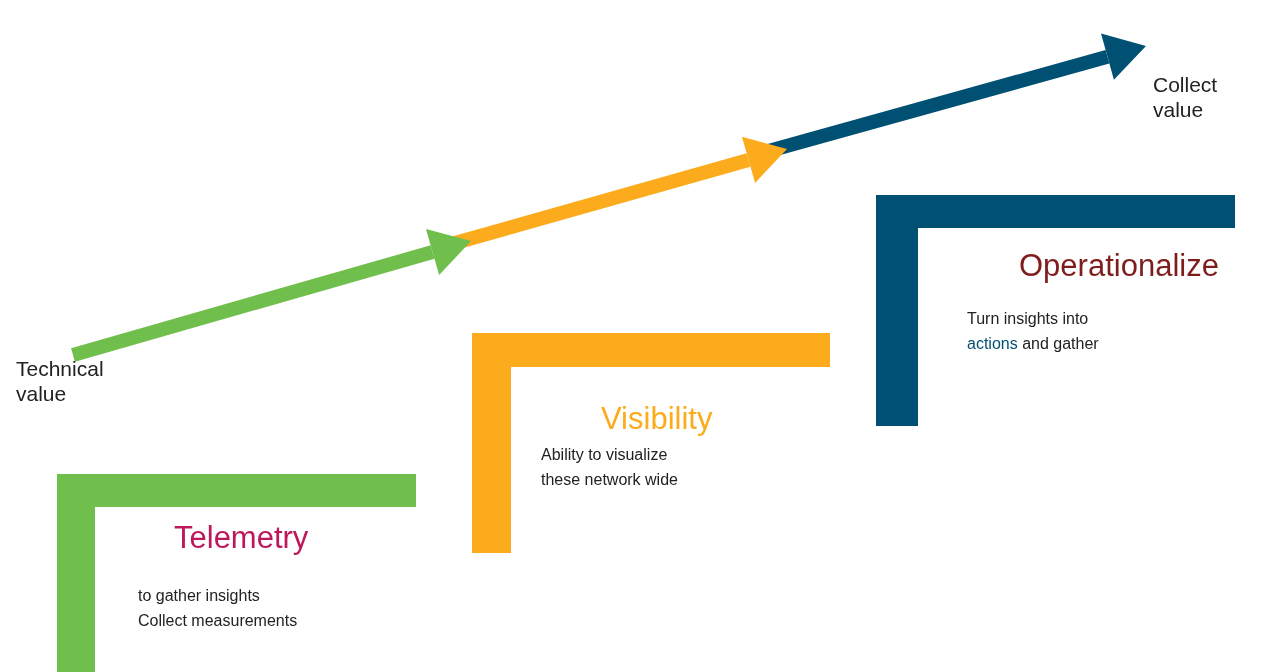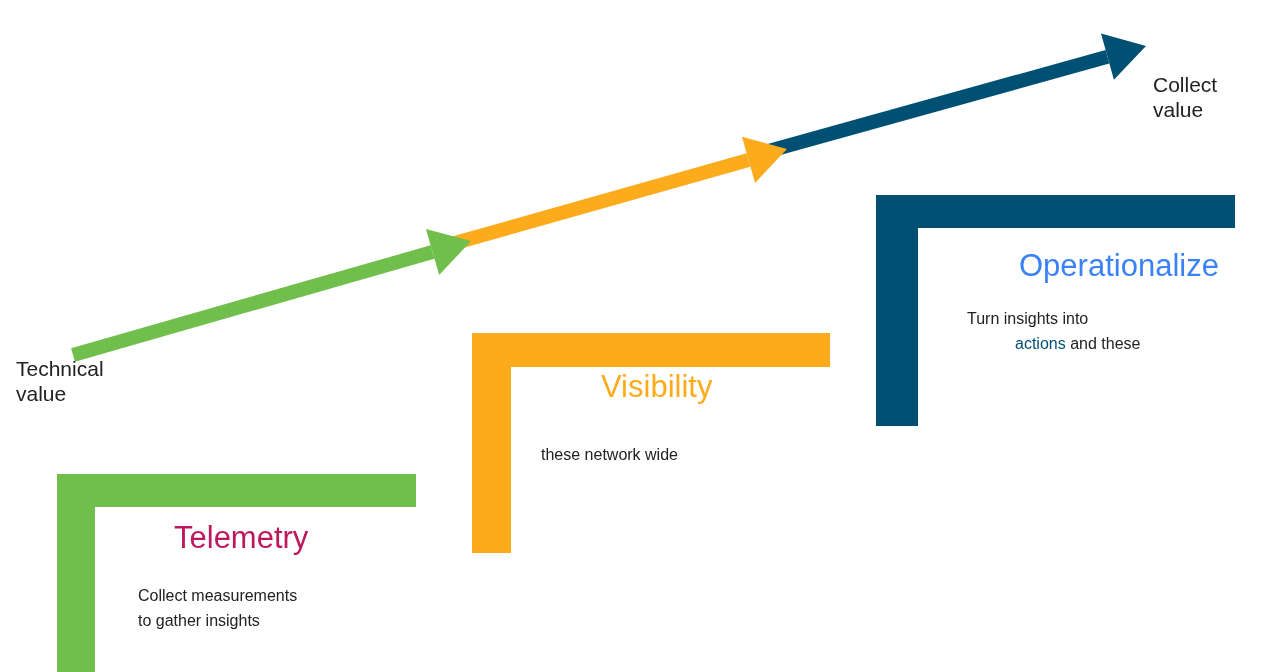--- a/index.html
+++ b/index.html
@@ -40,35 +40,36 @@
 <div class="label" style="left:1153px; top:72px;">
   <div>Collect</div>
   <div>value</div>
 </div>
 
 <div>
   <div class="bar green" style="left:57px; top:474px; width:359px; height:33px;"></div>
   <div class="bar green" style="left:57px; top:474px; width:38px; height:198px;"></div>
   <div class="title" style="left:174px; top:520px; color:#be185d;">Telemetry</div>
   <div class="desc" style="left:138px; top:583px;">
+    <div>to gather insights</div>
     <div>Collect measurements</div>
-    <div>to gather insights</div>
   </div>
 </div>
 
 <div>
   <div class="bar orange" style="left:472px; top:333px; width:358px; height:34px;"></div>
   <div class="bar orange" style="left:472px; top:333px; width:39px; height:220px;"></div>
-  <div class="title" style="left:601px; top:369px; color:#fbab1b;">Visibility</div>
+  <div class="title" style="left:601px; top:401px; color:#fbab1b;">Visibility</div>
   <div class="desc" style="left:541px; top:442px;">
+    <div>Ability to visualize</div>
     <div>these network wide</div>
   </div>
 </div>
 
 <div>
   <div class="bar blue" style="left:876px; top:195px; width:359px; height:33px;"></div>
   <div class="bar blue" style="left:876px; top:195px; width:42px; height:231px;"></div>
-  <div class="title" style="left:1019px; top:248px; color:#3b82f6;">Operationalize</div>
+  <div class="title" style="left:1019px; top:248px; color:#7f1d1d;">Operationalize</div>
   <div class="desc" style="left:967px; top:306px;">
     <div>Turn insights into</div>
-    <div><span style="color:#005073;margin-left:48px;">actions</span><span> and these</span></div>
+    <div><span style="color:#005073;">actions</span><span> and gather</span></div>
   </div>
 </div>
 
 </body></html>

